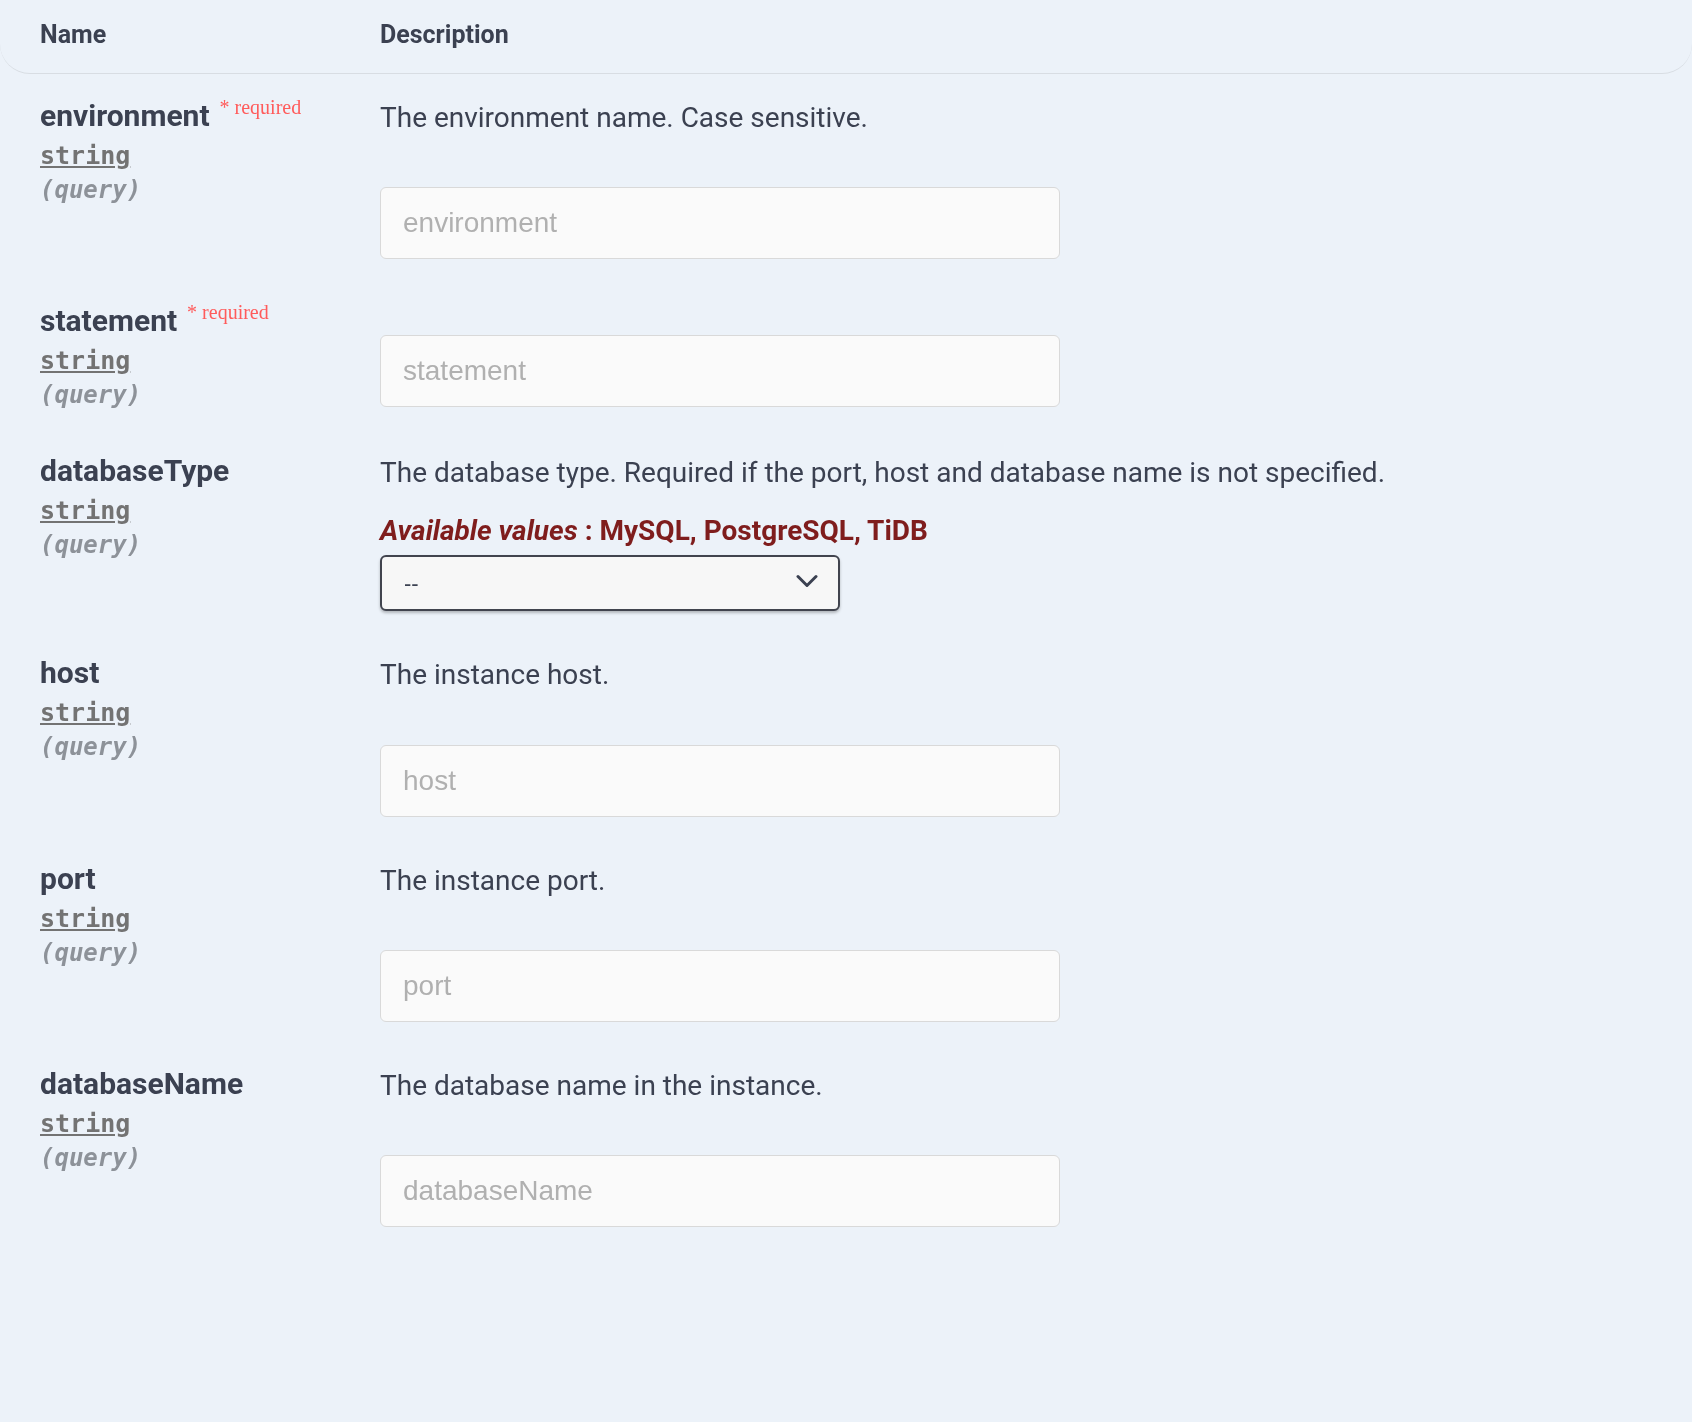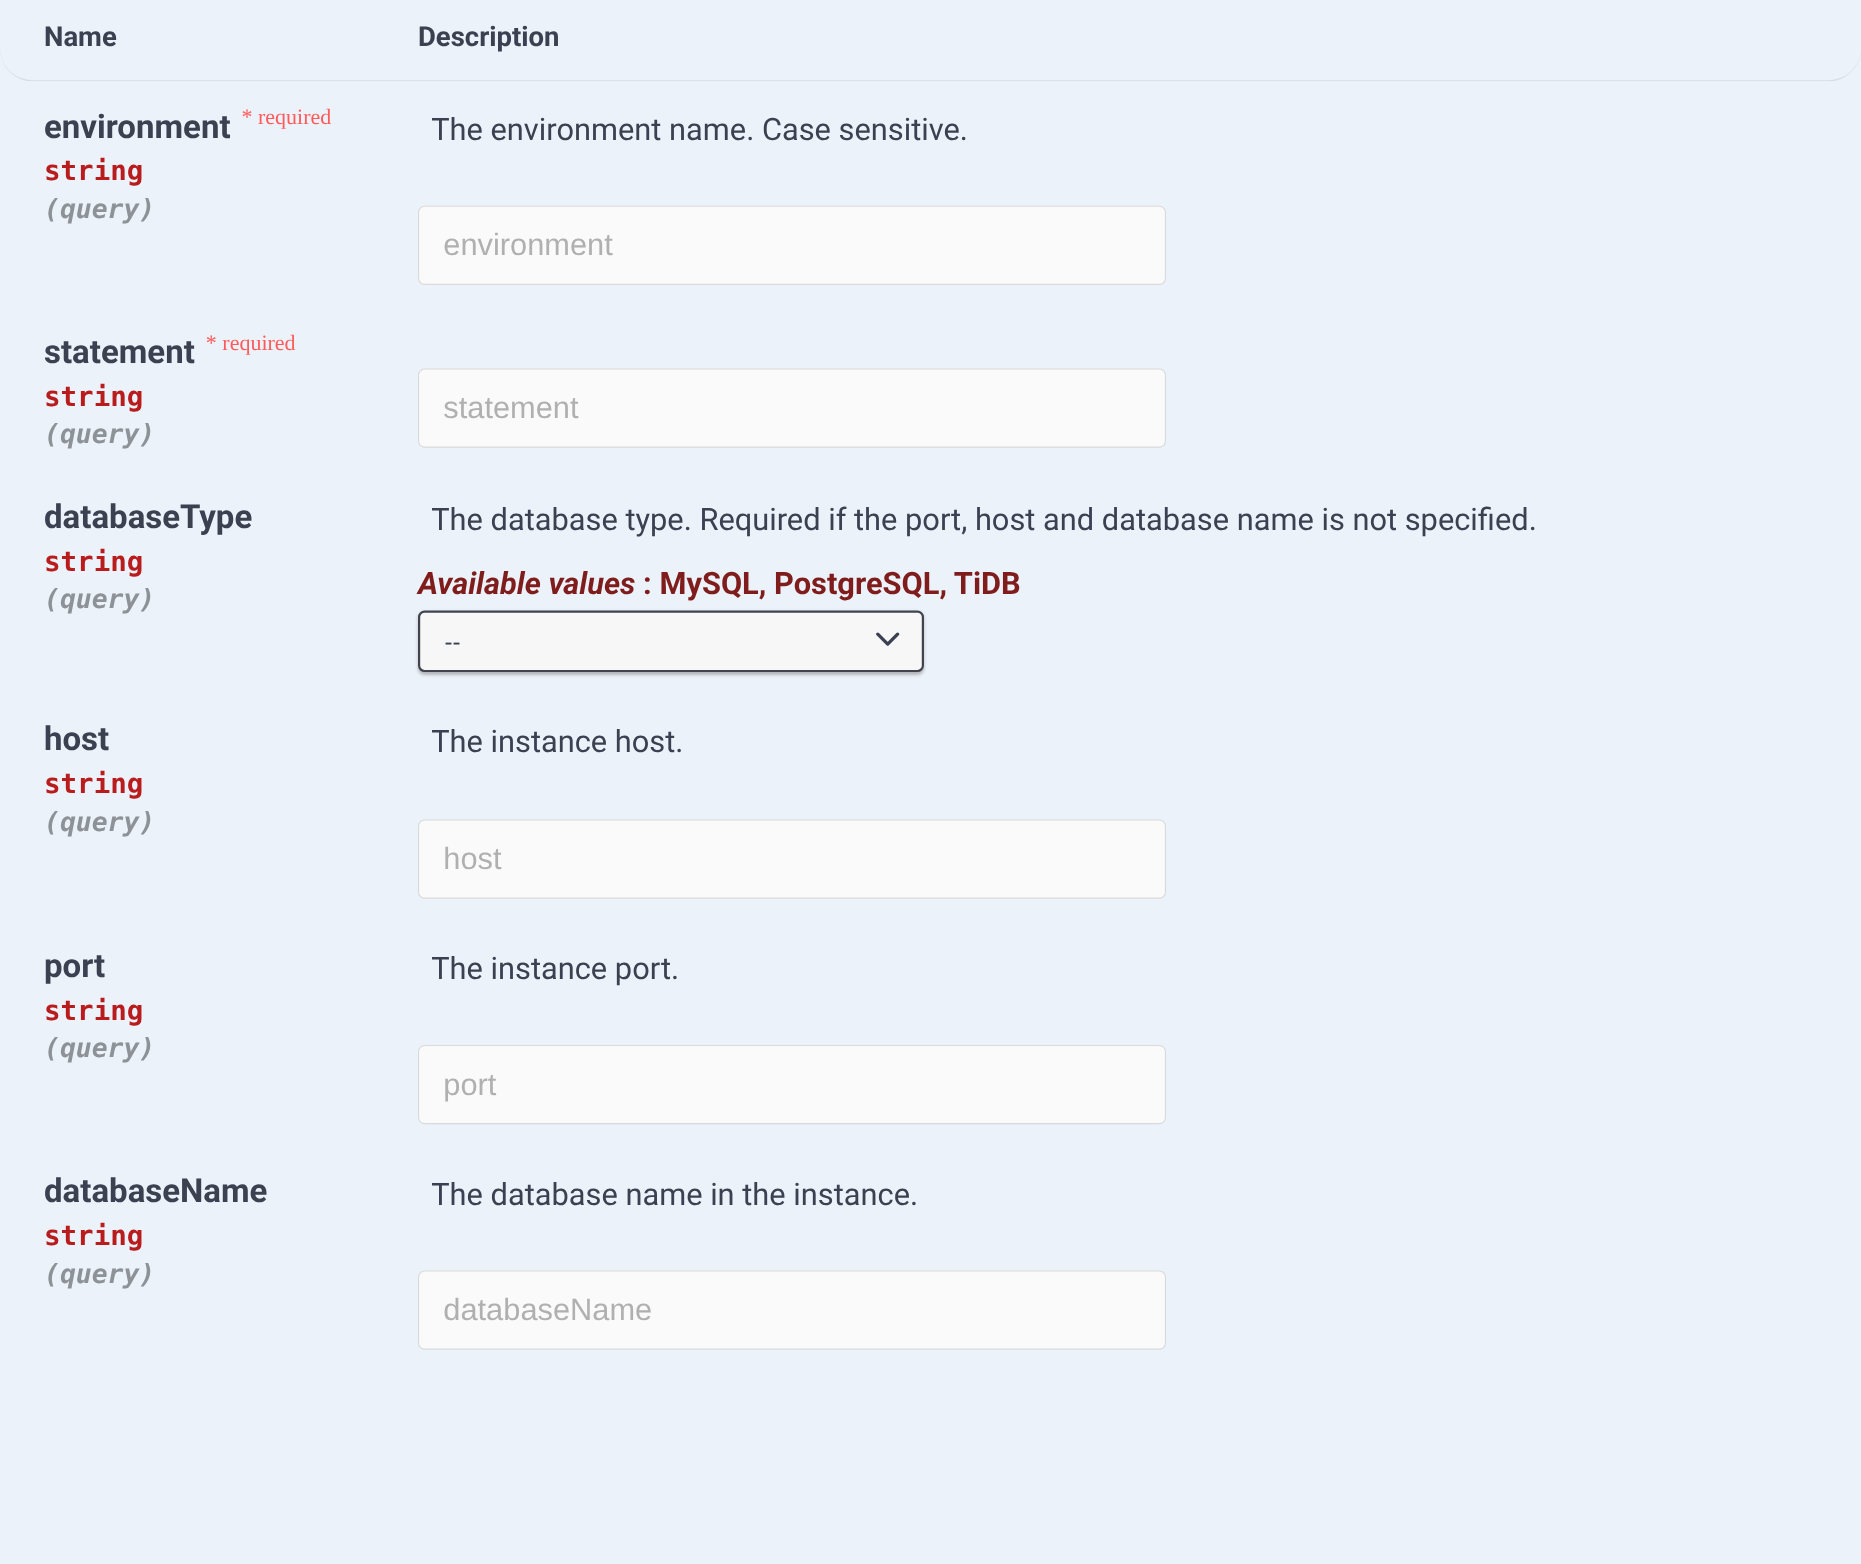--- a/index.html
+++ b/index.html
@@ -57,40 +57,40 @@
     font-weight: 400;
     margin-left: 6px;
     vertical-align: top;
     position: relative;
     top: -2px;
   }
   .param-type {
     font-family: ui-monospace, SFMono-Regular, Menlo, Monaco, monospace;
     font-size: 25px;
     font-weight: 700;
-    color: #b91c1c;
+    color: #737373;
     margin-top: 8px;
+    text-decoration: underline;
   }
   .param-location {
     font-family: ui-monospace, SFMono-Regular, Menlo, Monaco, monospace;
     font-size: 24px;
     font-style: italic;
     font-weight: 700;
     color: #8d9299;
     margin-top: 6px;
   }
   .param-desc-block {
     flex: 1;
   }
   .param-desc {
     font-size: 28px;
     color: #3b4151;
     line-height: 1.4;
     margin-bottom: 18px;
-    margin-left: 12px;
   }
   .avail-values {
     font-size: 28px;
     color: #7f1d1d;
     margin-top: 22px;
     margin-bottom: 6px;
     font-weight: bold;
   }
   .avail-values em {
     font-style: italic;

